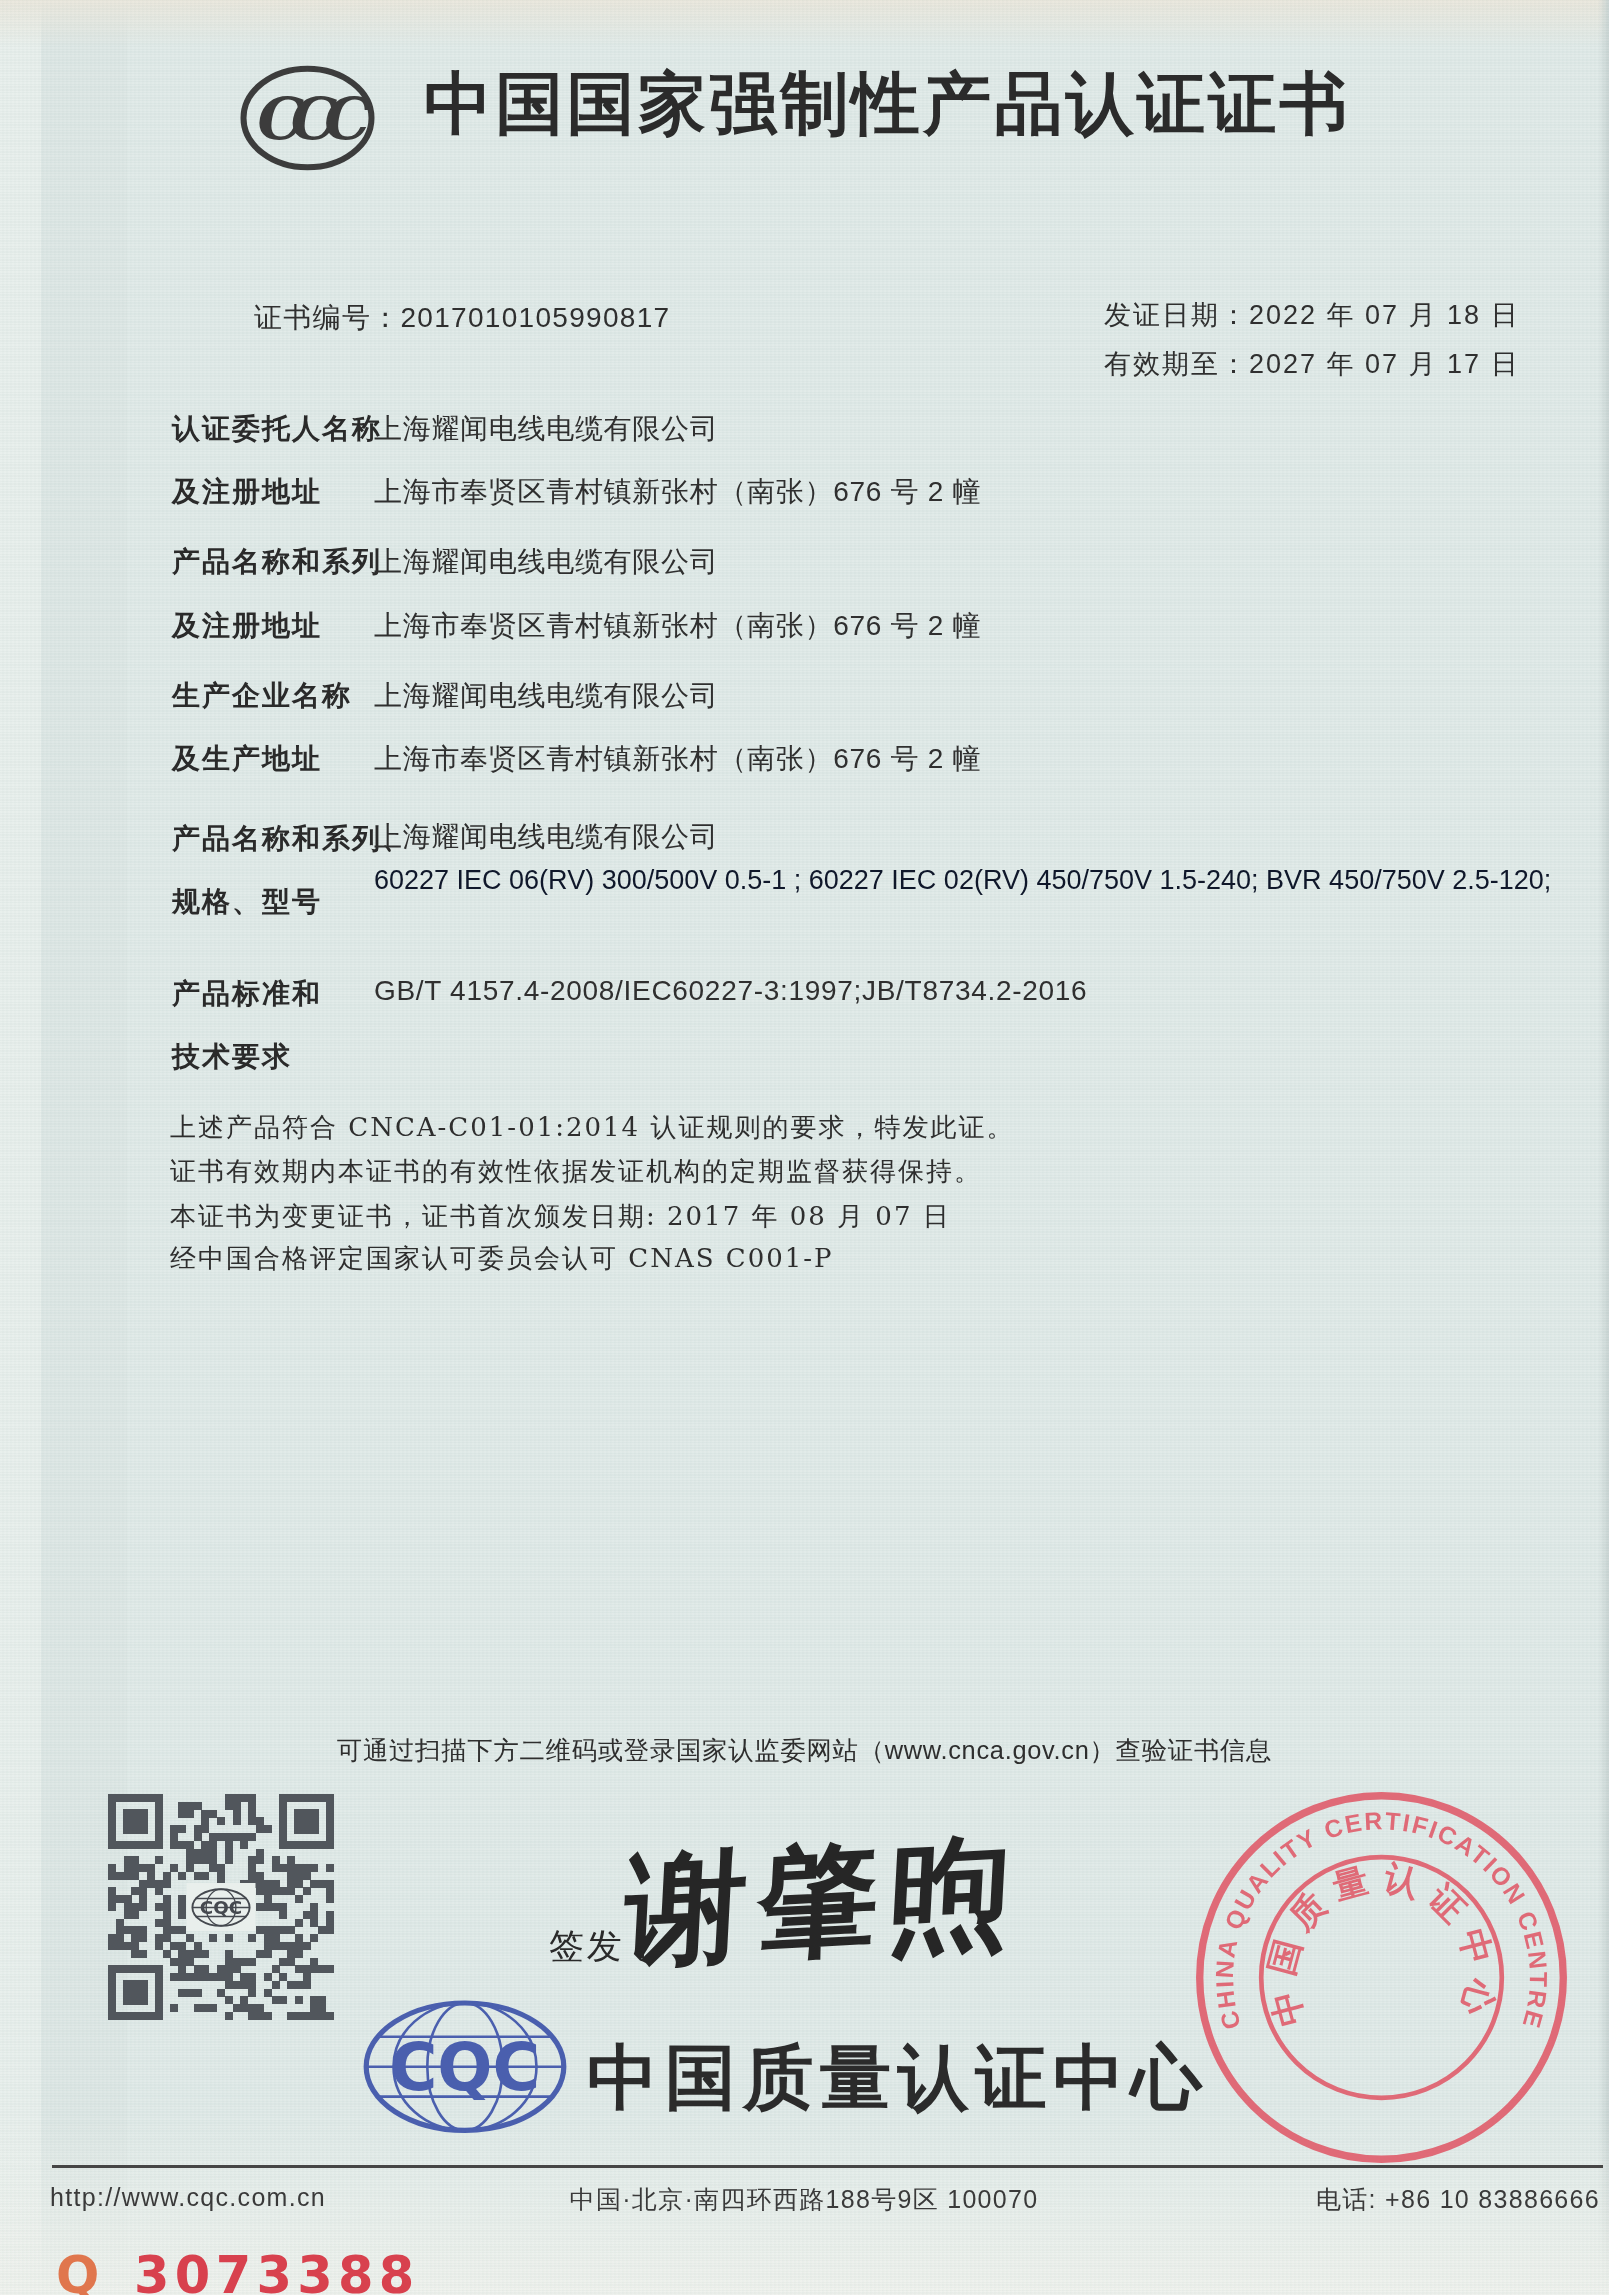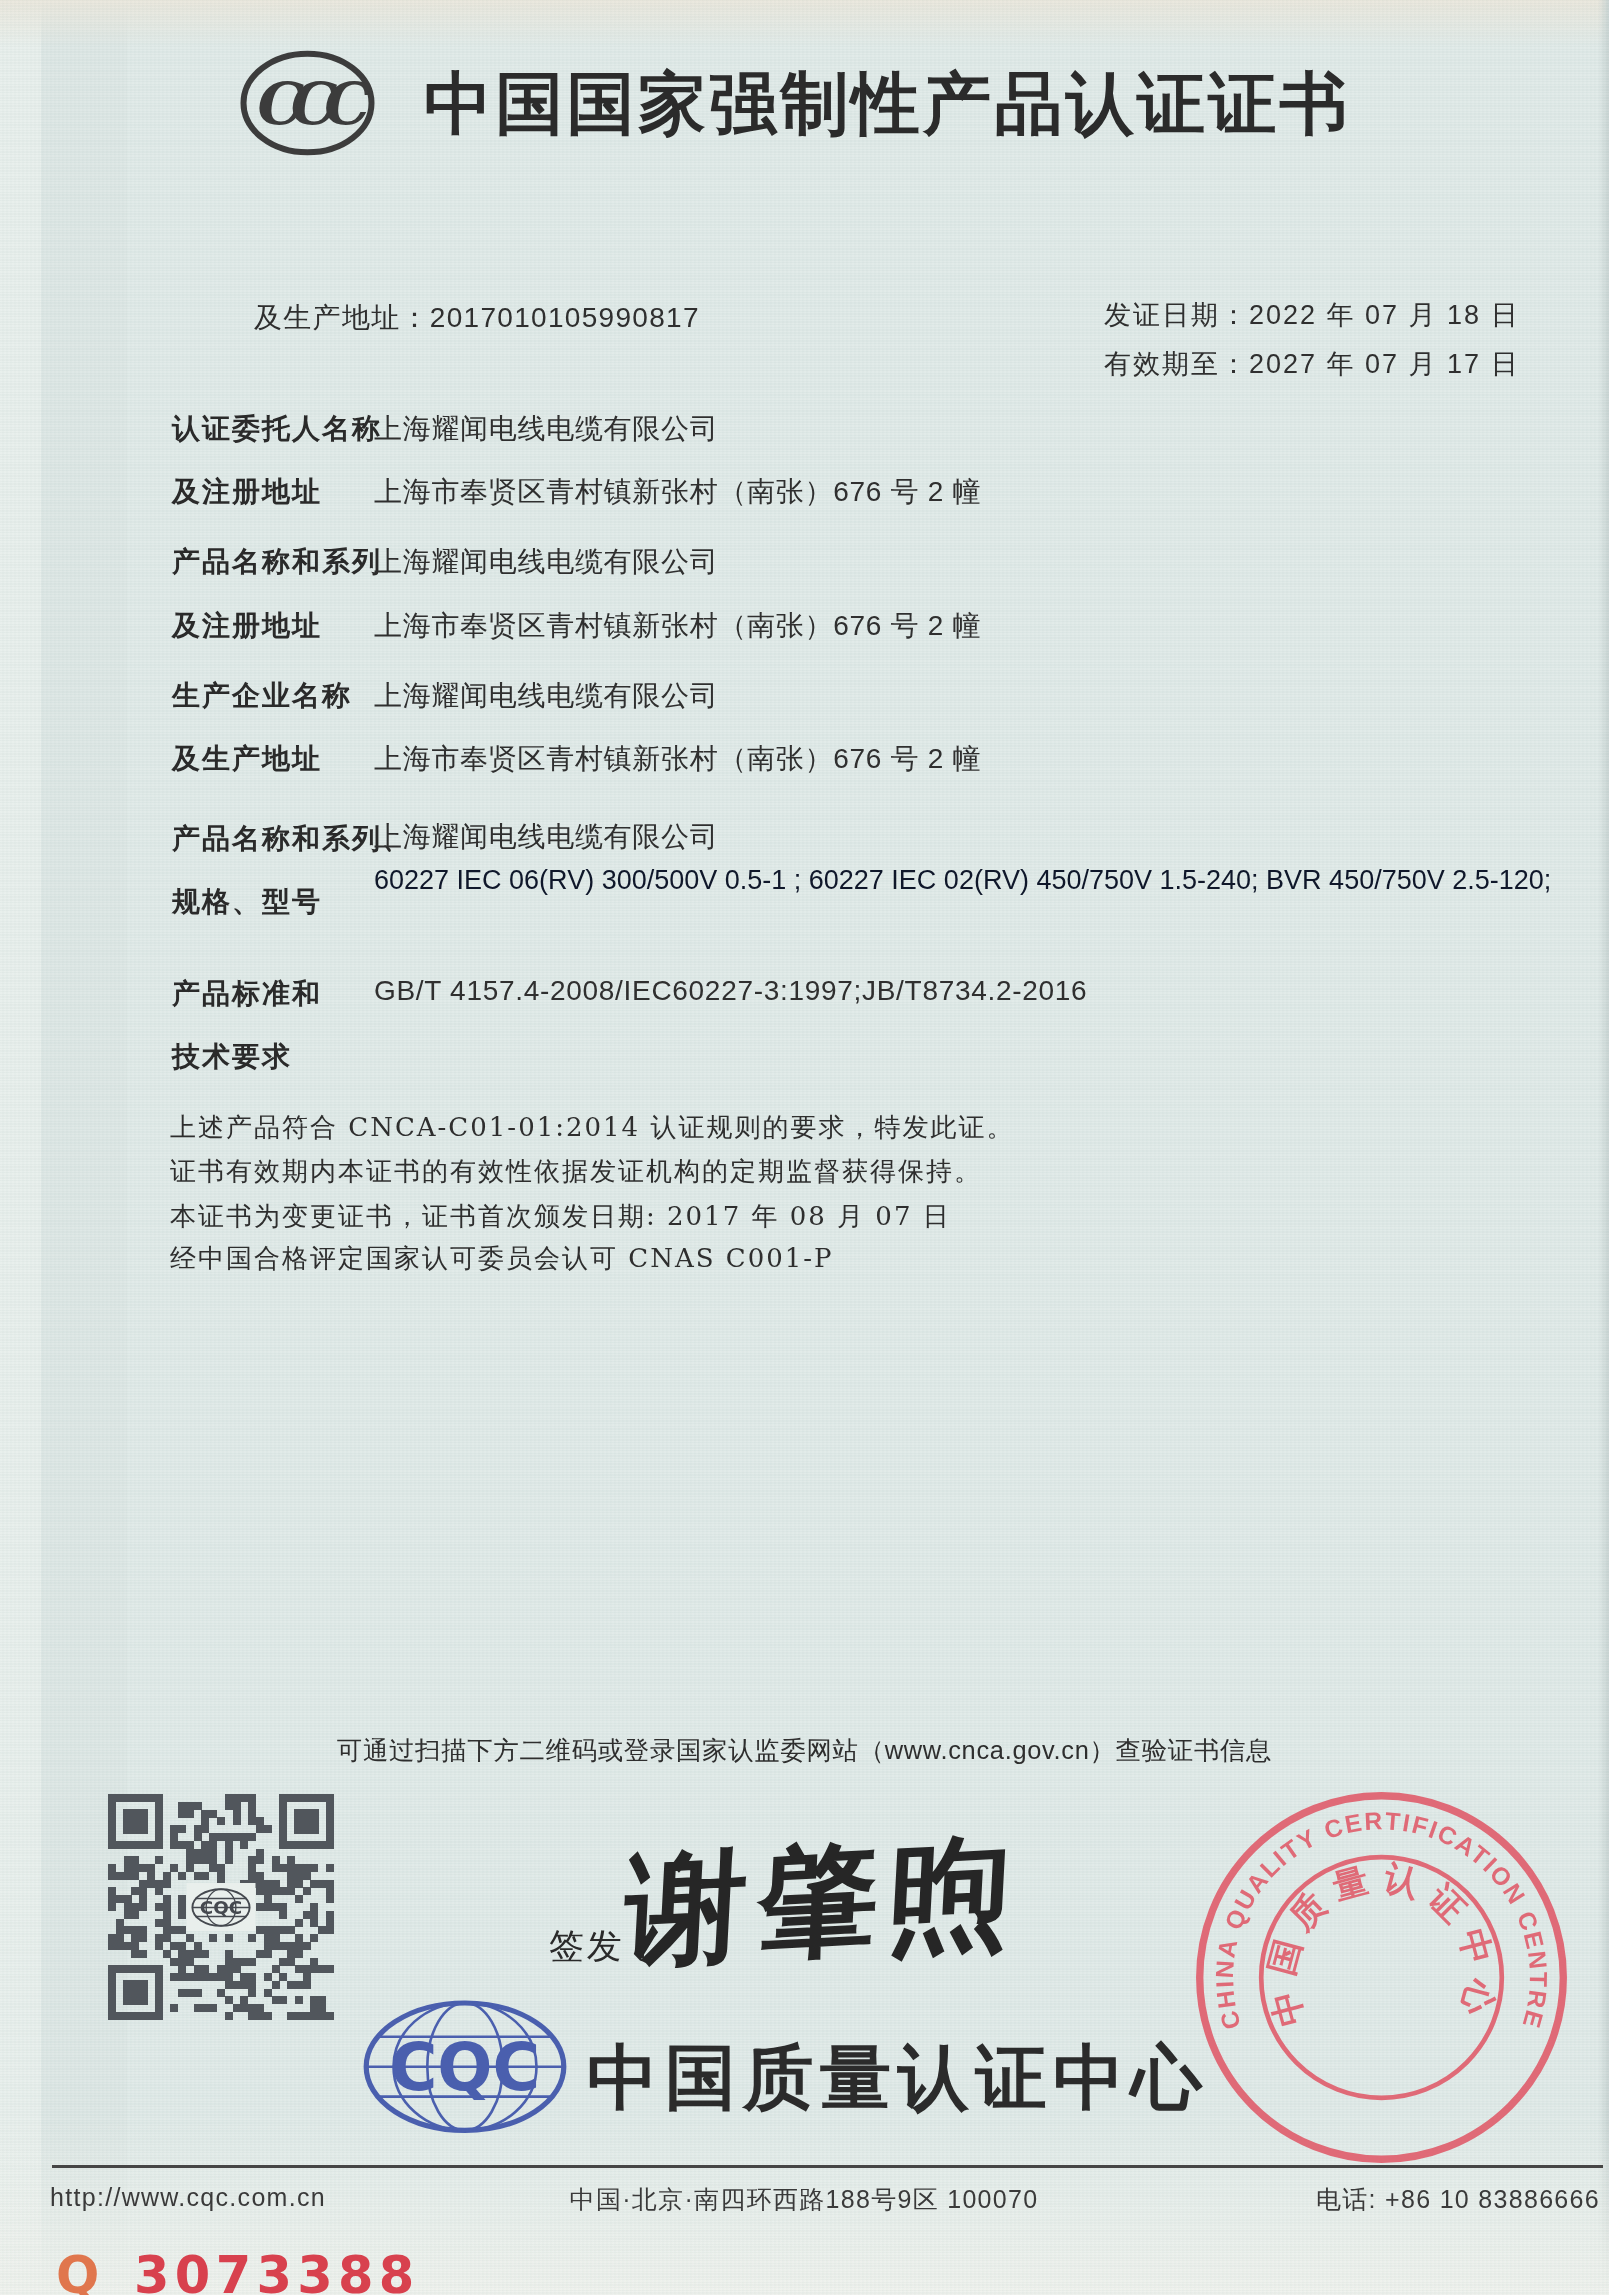--- a/index.html
+++ b/index.html
@@ -50,30 +50,30 @@
 </head>
 <body>
 
 <div class="band-left"></div>
 <div class="band-left2"></div>
 <div class="band-top"></div>
 <div class="band-right"></div>
 <div class="band-bottom"></div>
 <div class="paper-texture"></div>
 
-<div class="abs" style="left:238px;top:49px;width:139px;height:108px;">
+<div class="abs" style="left:238px;top:64px;width:139px;height:108px;">
   <svg width="139" height="108" viewBox="0 0 208 162">
     <ellipse cx="104" cy="81" rx="96" ry="74" fill="none" stroke="#3c3c3c" stroke-width="9"></ellipse>
     <text x="104" y="112" text-anchor="middle" font-family="DejaVu Serif, serif" font-style="italic" font-weight="900" font-size="88" letter-spacing="-20" fill="#3c3c3c">CCC</text>
   </svg>
 </div>
 <div class="abs hdr-title" style="left:424px;top:59px;">中国国家强制性产品认证证书</div>
 
 <div class="abs small-line" style="left:254px;top:299px;">
-  <span>及生产地址：</span><span>2017010105990817</span>
+  <span>证书编号：</span><span>2017010105990817</span>
 </div>
 <div class="abs date-line" style="left:1104px;top:297px;">
   <span>发证日期：</span><span>2022 年 07 月 18 日</span>
 </div>
 <div class="abs date-line" style="left:1104px;top:346px;">
   <span>有效期至：</span><span>2027 年 07 月 17 日</span>
 </div>
 
 <div class="abs f-label" style="left:172px;top:410px;">认证委托人名称</div>
 <div class="abs f-value" style="left:374px;top:410px;">上海耀闻电线电缆有限公司</div>

